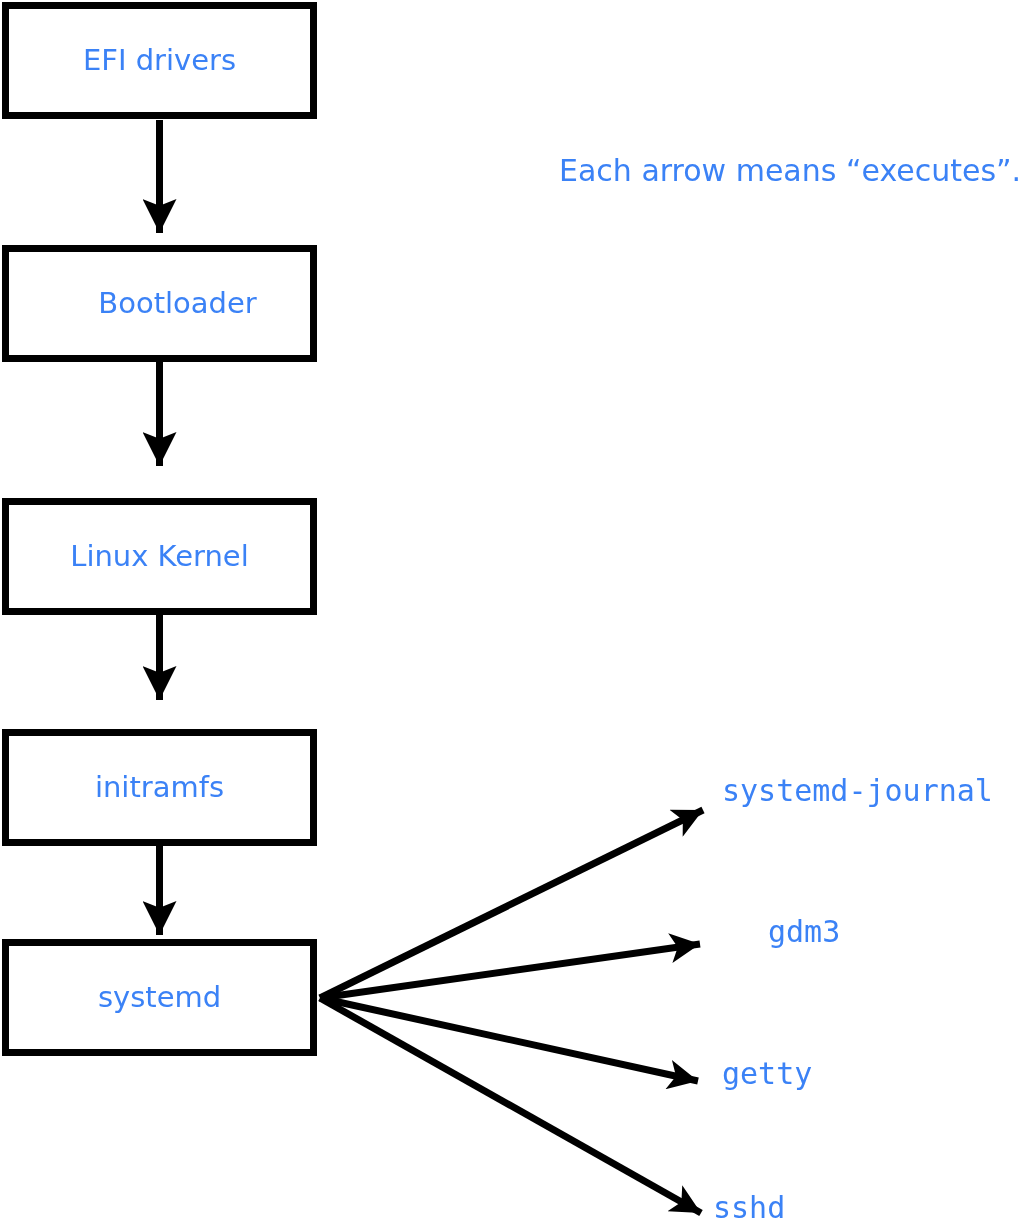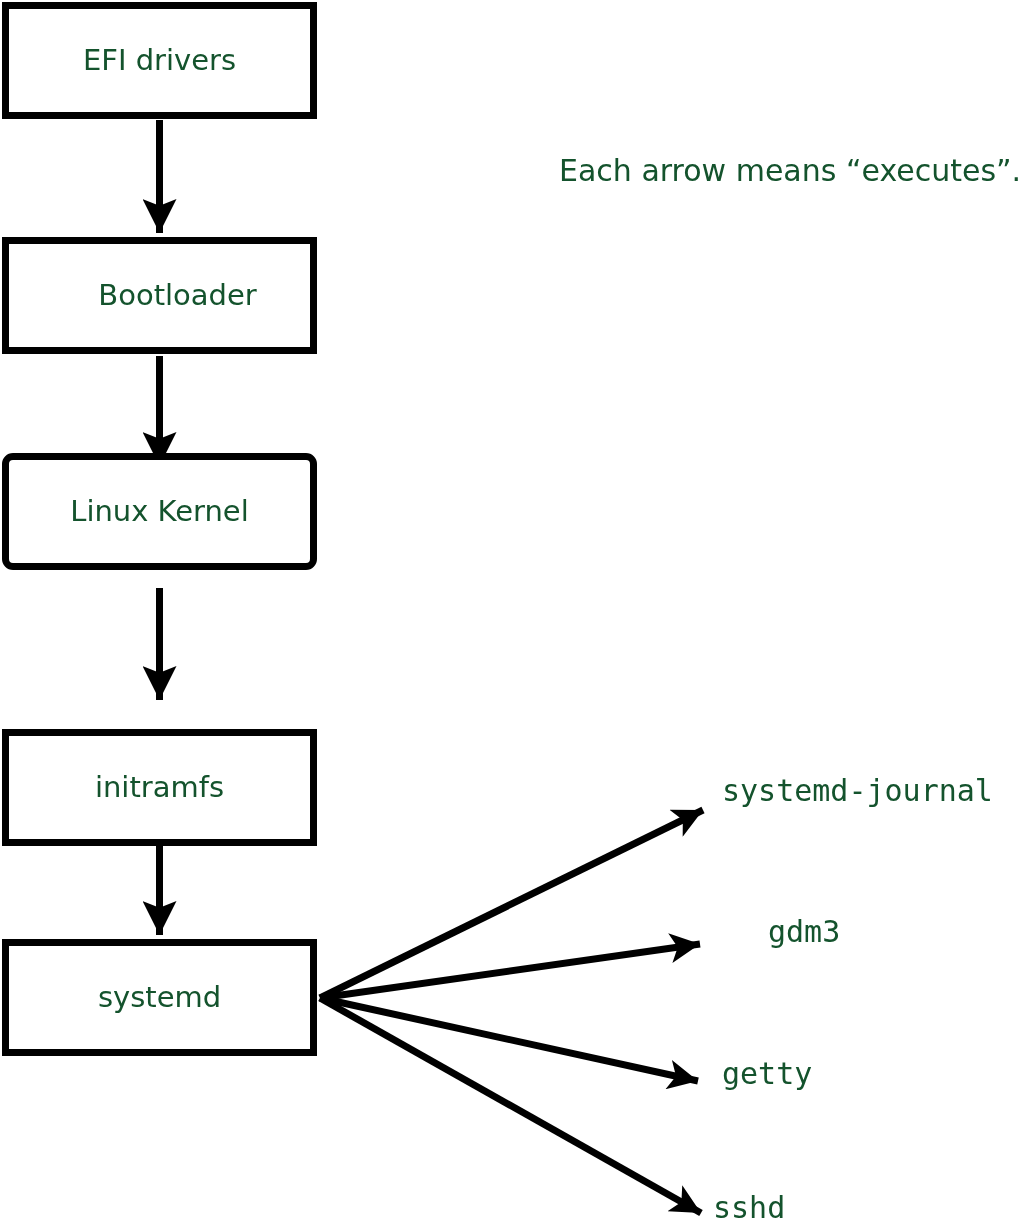--- a/index.html
+++ b/index.html
@@ -7,21 +7,21 @@
     padding: 0;
     background: #ffffff;
   }
   .canvas {
     position: relative;
     width: 1023px;
     height: 1230px;
     background: #ffffff;
     overflow: hidden;
     font-family: "DejaVu Sans", sans-serif;
-    color: #14532d;
+    color: #3b82f6;
   }
   .arrows-layer {
     position: absolute;
     left: 0;
     top: 0;
     width: 1023px;
     height: 1230px;
   }
   .flow-box {
     position: absolute;
@@ -34,22 +34,22 @@
     display: flex;
     align-items: center;
     justify-content: center;
   }
   .flow-box .box-label {
     font-size: 29px;
     line-height: 1;
     white-space: nowrap;
   }
   .box-efi        { top: 2px;   }
-  .box-bootloader { top: 237px; padding-left: 36px; }
-  .box-kernel     { top: 453px; border-radius: 11px; }
+  .box-bootloader { top: 245px; padding-left: 36px; }
+  .box-kernel     { top: 498px; }
   .box-initramfs  { top: 704px; margin-top: 25px; }
   .box-systemd    { top: 939px; }
 
   .note-text {
     position: absolute;
     left: 559px;
     top: 154px;
     font-size: 30px;
     line-height: 34px;
     white-space: nowrap;

